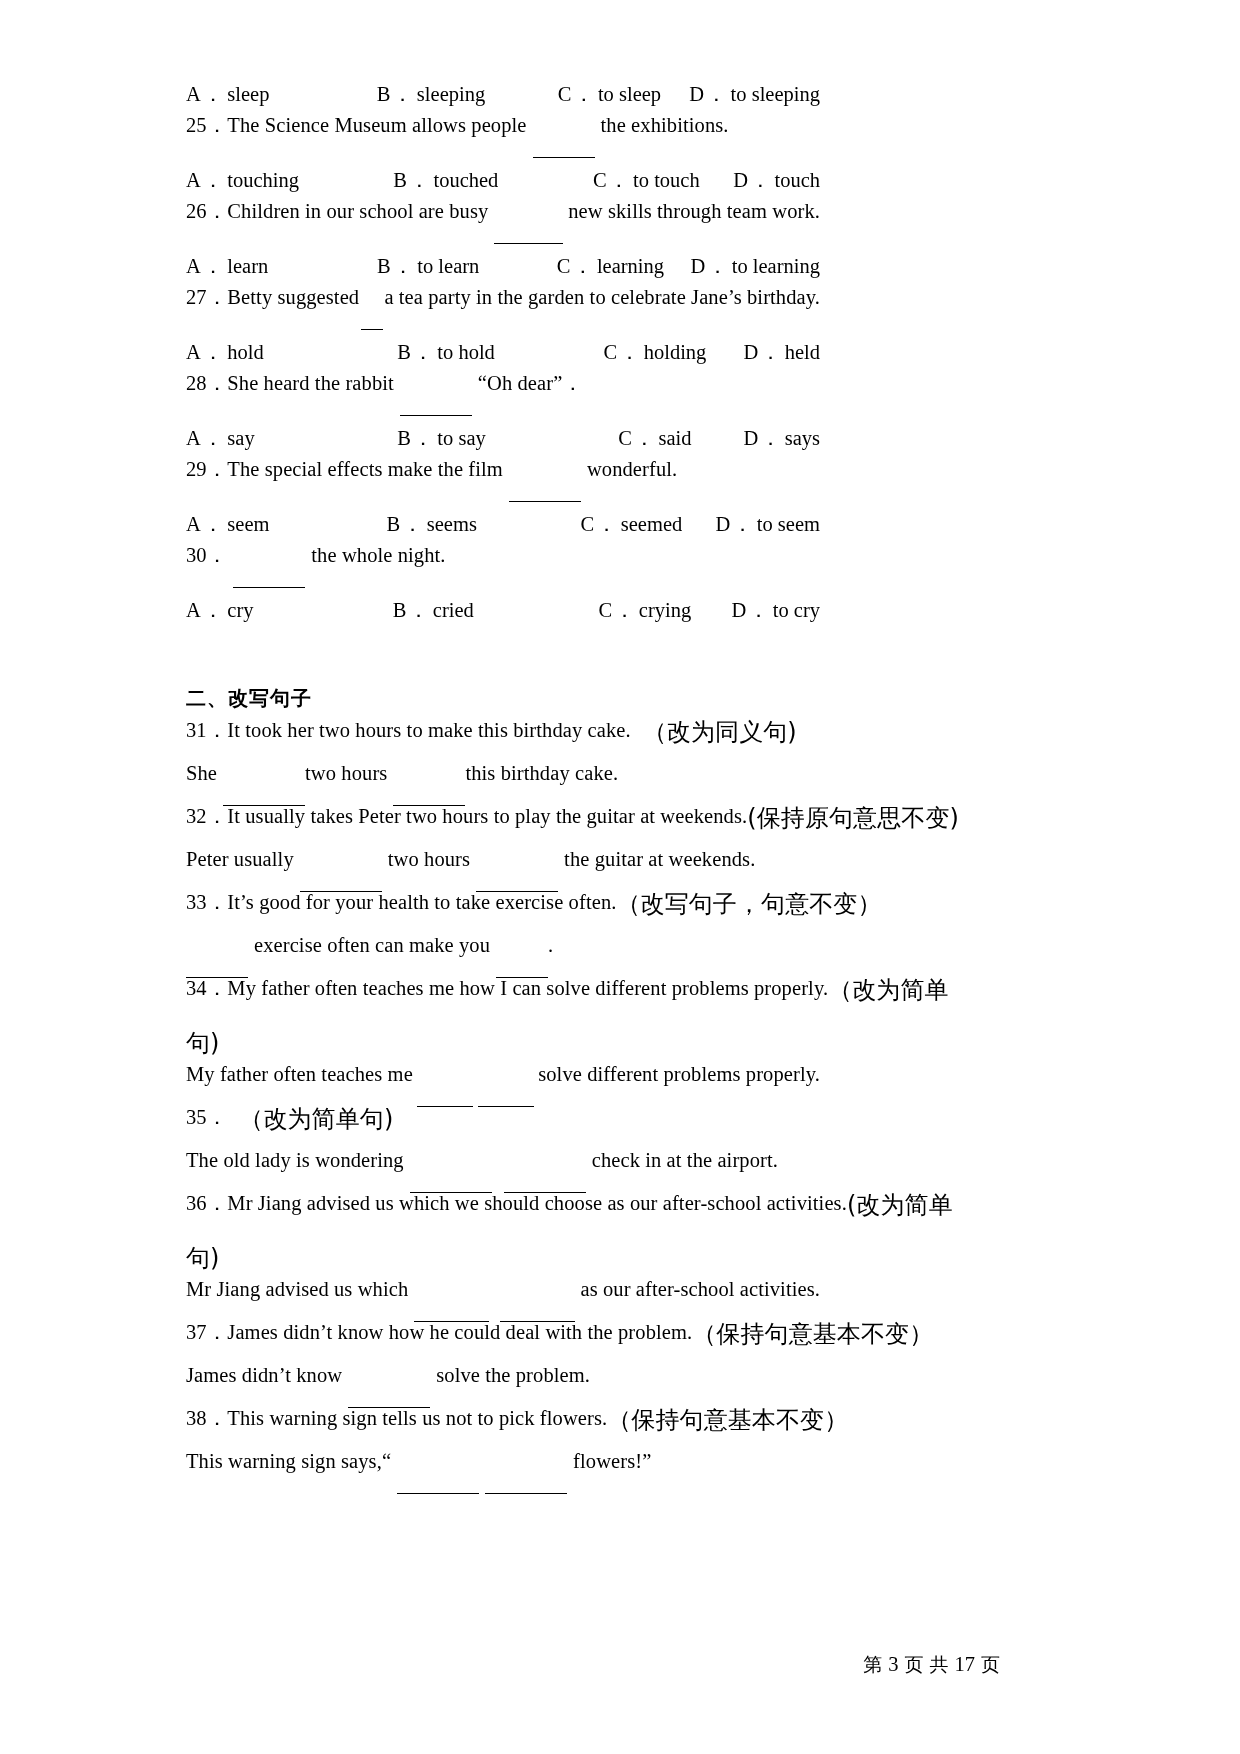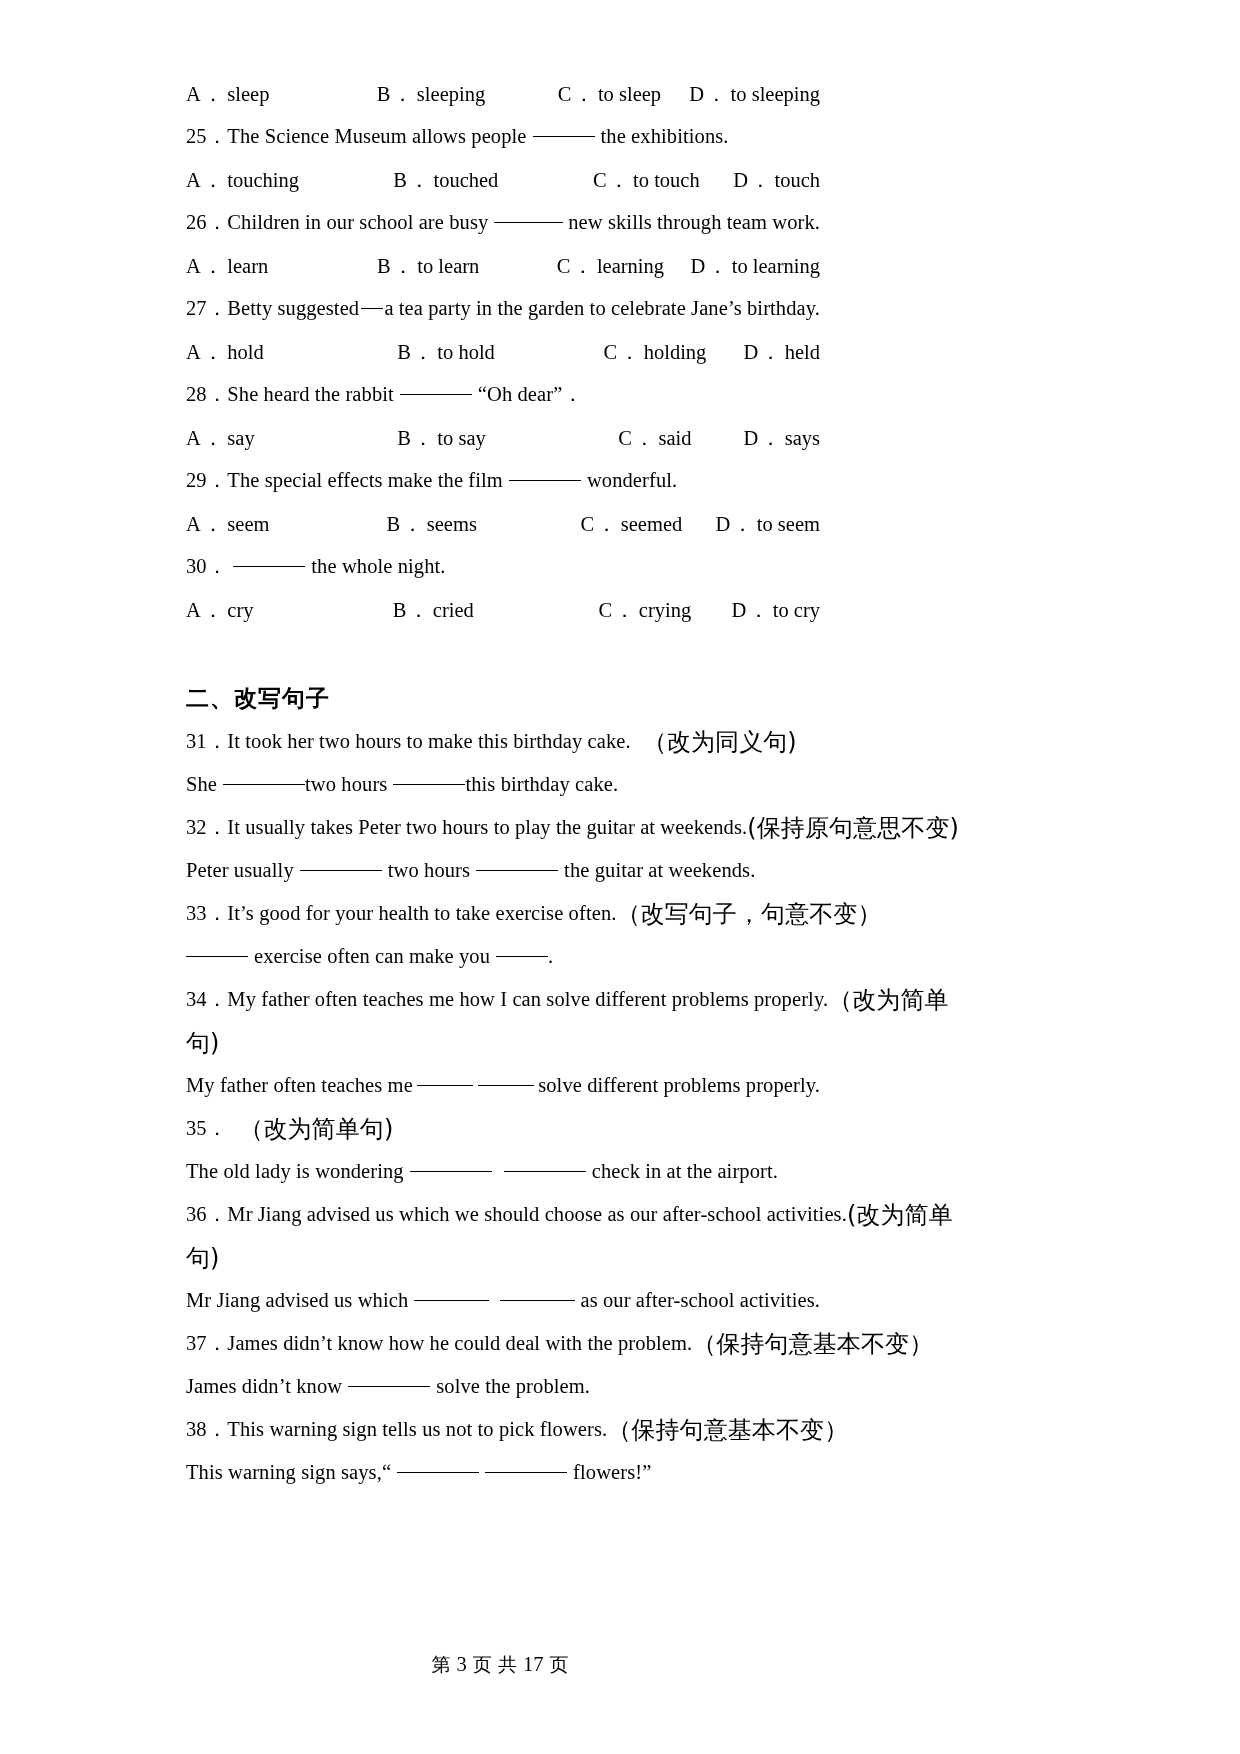--- a/index.html
+++ b/index.html
@@ -23,21 +23,20 @@
     padding: 72px 180px 0 186px;
   }
 
   
   .qline {
     font-size: 20.5px;
     line-height: 1;
     margin: 0 0 0 0;
     height: 43px;
     display: flex;
-    align-items: center;
     white-space: nowrap;
     letter-spacing: 0.1px;
   }
   .answer-row {
     display: flex;
     align-items: center;
     height: 43px;
     font-size: 20.5px;
     white-space: nowrap;
   }
@@ -68,21 +67,21 @@
 
   .cn {
     font-family: "DejaVu Sans", "Liberation Sans", sans-serif;
     font-size: 24px;
   }
 
   
   .section-head {
     font-family: "DejaVu Sans", "Liberation Sans", sans-serif;
     font-weight: bold;
-    font-size: 23px;
+    font-size: 20px;
     margin: 0;
     padding: 0;
     height: 43px;
     display: flex;
     align-items: center;
     letter-spacing: 1px;
     text-align: right;
   }
   .gap-before-section { height: 46px; }
 
@@ -93,21 +92,21 @@
     align-items: center;
     white-space: nowrap;
   }
 
   
   .footer {
     position: absolute;
     left: 0;
     right: 0;
     bottom: 76px;
-    text-align: center;
+    text-align: right;
     font-size: 20.5px;
     font-family: "Liberation Serif", "DejaVu Serif", serif;
   }
   .footer .cnf {
     font-family: "DejaVu Sans", "Liberation Sans", sans-serif;
     font-size: 19px;
   }
 </style>
 </head>
 <body>

